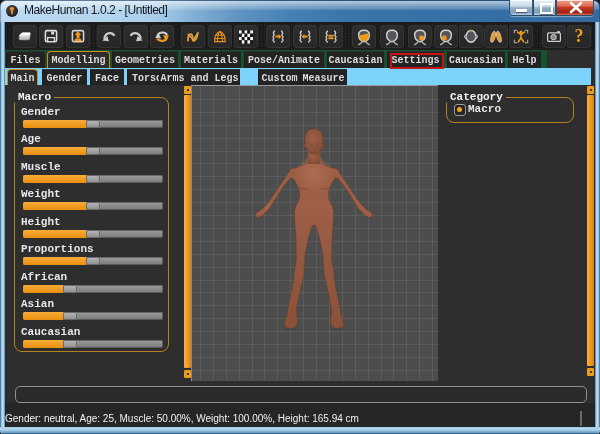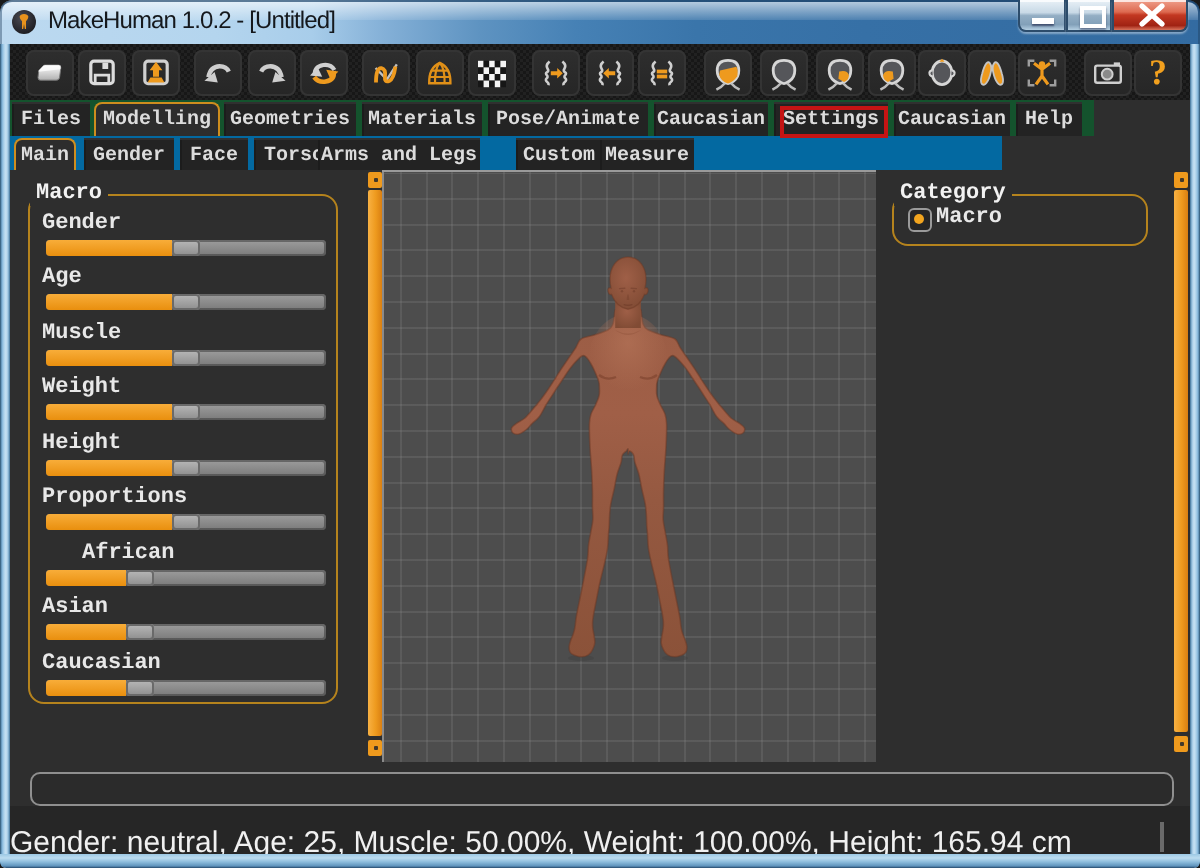--- a/index.html
+++ b/index.html
@@ -25,21 +25,21 @@
 
 #client{position:absolute;left:5px;top:22px;width:590px;height:405px;background:#2e2e2e;}
 
 #toolbar{position:absolute;left:0;top:0;width:590px;height:28px;background-color:#191919;
  background-image:repeating-conic-gradient(#212121 0% 25%,#171717 0% 50%);background-size:3px 3px;}
 .tb{position:absolute;top:3px;width:24px;height:23px;border-radius:3px;
  background:linear-gradient(to bottom,#2e2e2e,#262626);box-shadow:inset 0 0 0 1px #343434;border-radius:4px;}
 .tb svg{position:absolute;left:0;top:0;}
 
 #tabs1{position:absolute;left:0;top:28px;width:542px;height:18px;background:#14532d;}
-#tabs2{position:absolute;left:0;top:46px;width:496px;height:17px;background:#0369a1;}
+#tabs2{position:absolute;left:0;top:46px;width:586px;height:17px;background:#7dd3fc;}
 .tab{position:absolute;top:1px;height:17px;background:#232323;color:#dcdcdc;
  font-family:"Liberation Mono",monospace;font-weight:bold;font-size:10px;line-height:20px;text-align:center;
  box-shadow:inset 0 1px 0 #303030, inset 1px 0 0 #1c1c1c;}
 .tab.sel{background:#2d2d2d;border:1px solid #cd8d1e;border-bottom:none;border-radius:4px 4px 0 0;
  box-sizing:border-box;line-height:18px;box-shadow:none;height:17px;}
 #redrect{position:absolute;border:2px solid #c41414;z-index:5;box-sizing:border-box;}
 
 #content{position:absolute;left:0;top:63px;width:590px;height:296px;background:#2e2e2e;}
 
 .gbox{position:absolute;border:1px solid #b5831d;border-radius:8px;box-sizing:border-box;}
@@ -60,21 +60,21 @@
   repeating-linear-gradient(to bottom,transparent 0px,transparent 11.9px,rgba(150,150,150,.19) 11.9px,rgba(150,150,150,.19) 12.9px);
  background-position:-3px 2px;
  box-shadow:inset 0 1px 0 #9a9a9a, inset 1px 0 0 #8a8a8a;}
 
 #radio{position:absolute;border:1px solid #9a9a9a;border-radius:3px;background:#262626;}
 #radio i{position:absolute;left:2px;top:2px;width:5px;height:5px;border-radius:50%;background:#f2a51f;}
 .cat{position:absolute;font-family:"Liberation Mono",monospace;font-weight:bold;font-size:11px;color:#e8e8e8;}
 
 #progress{position:absolute;left:15px;top:386px;width:572px;height:17px;border:1px solid #8f8f8f;border-radius:5px;box-sizing:border-box;background:#2b2b2b;}
 #statusbar{position:absolute;left:0;top:403px;width:600px;height:24px;background:#262626;}
-#statustext{position:absolute;left:5px;top:10px;font-size:15px;color:#f0f0f0;}
+#statustext{position:absolute;left:5px;top:10px;font-size:10px;color:#f0f0f0;}
 #stick{position:absolute;left:580px;top:8px;width:2px;height:15px;background:#6a6a6a;}
 
 .bord{position:absolute;z-index:6;}
 #bleft{left:0;top:22px;width:5px;bottom:0;background:linear-gradient(to right,#27506f 0,#7fb2d8 1px,#aed3ec 2px,#c8e2f4 3px,#9cc5e2 4px,#3c6f96 5px);}
 #bright{right:0;top:22px;width:5px;bottom:0;background:linear-gradient(to left,#27506f 0,#7fb2d8 1px,#aed3ec 2px,#c8e2f4 3px,#9cc5e2 4px,#3c6f96 5px);}
 #bbot{left:0;bottom:0;height:7px;width:600px;background:linear-gradient(to bottom,#9cc8e4 0,#bcdcf0 2px,#8cbcdc 4px,#5f94bd 6px,#24486a 7px);border-radius:0 0 3px 3px;}
 </style>
 </head>
 <body>
 <div id="win">
@@ -315,21 +315,21 @@
 <div class="slabel" style="left:16px;top:130.5px;text-align:center;">Height</div>
 <div class="strack" style="top:144.5px;">
             <div class="sfill" style="width:63px;"></div>
             <div class="shandle" style="left:63px;"></div>
           </div>
 <div class="slabel" style="left:16px;top:158px;">Proportions</div>
 <div class="strack" style="top:172px;">
             <div class="sfill" style="width:63px;"></div>
             <div class="shandle" style="left:63px;"></div>
           </div>
-<div class="slabel" style="left:16px;top:185.5px;margin-left:20px;">African</div>
+<div class="slabel" style="left:16px;top:185.5px;">African</div>
 <div class="strack" style="top:199.5px;">
             <div class="sfill" style="width:40px;"></div>
             <div class="shandle" style="left:40px;"></div>
           </div>
 <div class="slabel" style="left:16px;top:213px;">Asian</div>
 <div class="strack" style="top:227px;">
             <div class="sfill" style="width:40px;"></div>
             <div class="shandle" style="left:40px;"></div>
           </div>
 <div class="slabel" style="left:16px;top:240.5px;">Caucasian</div>

